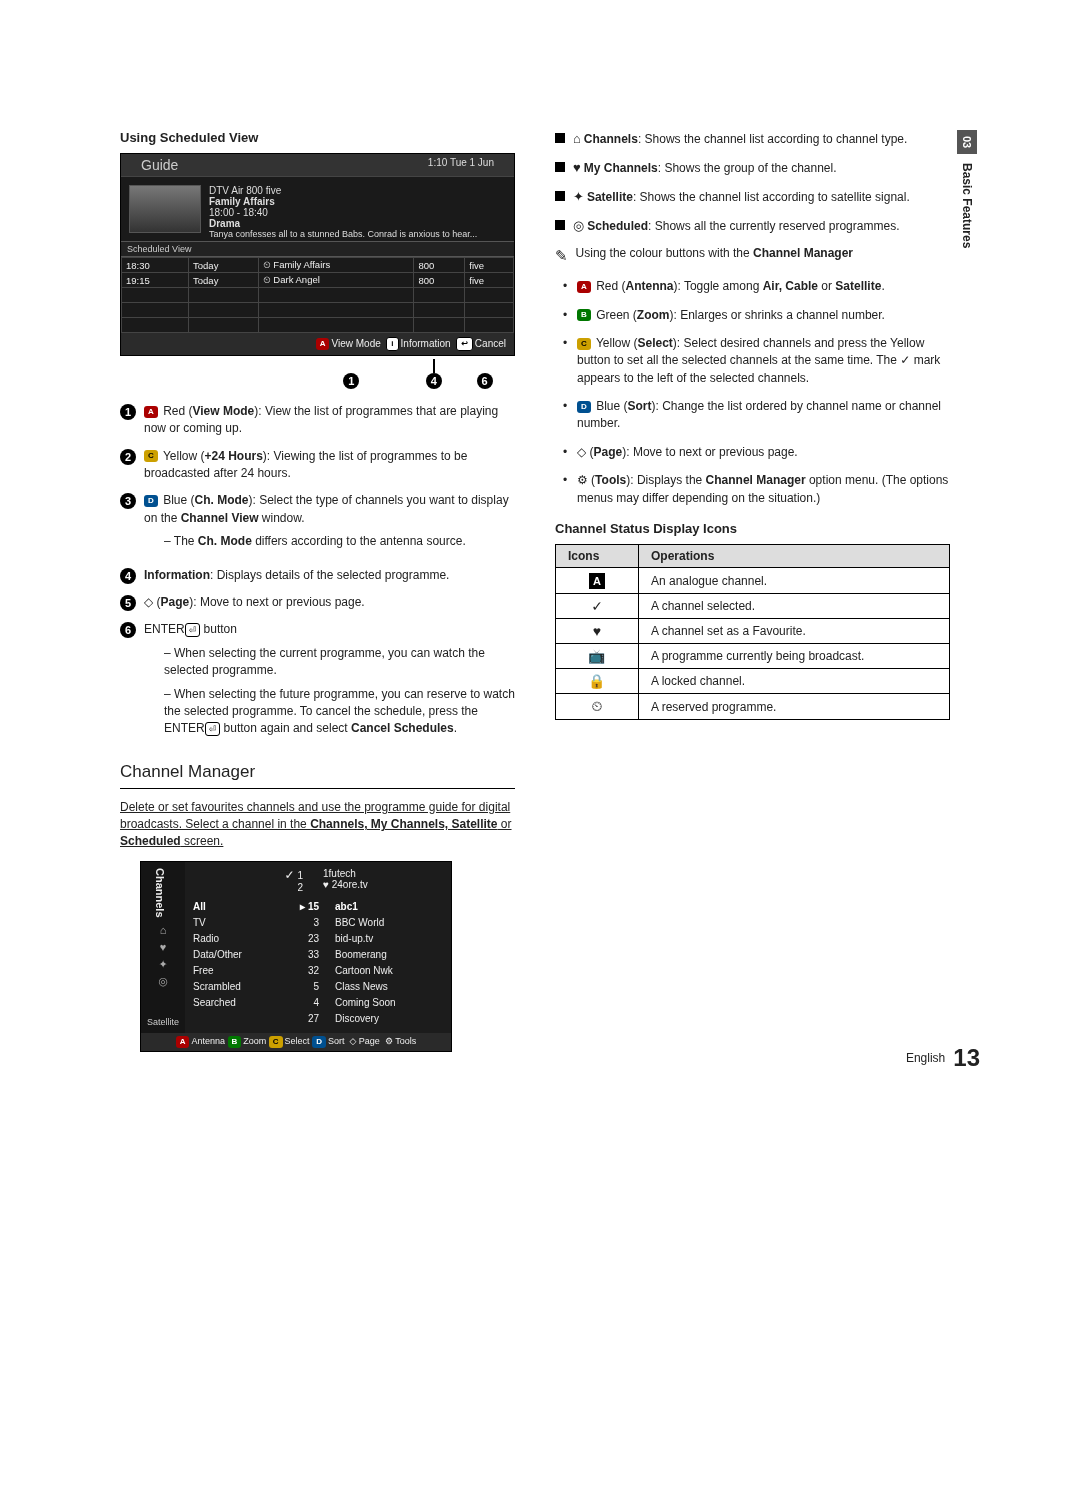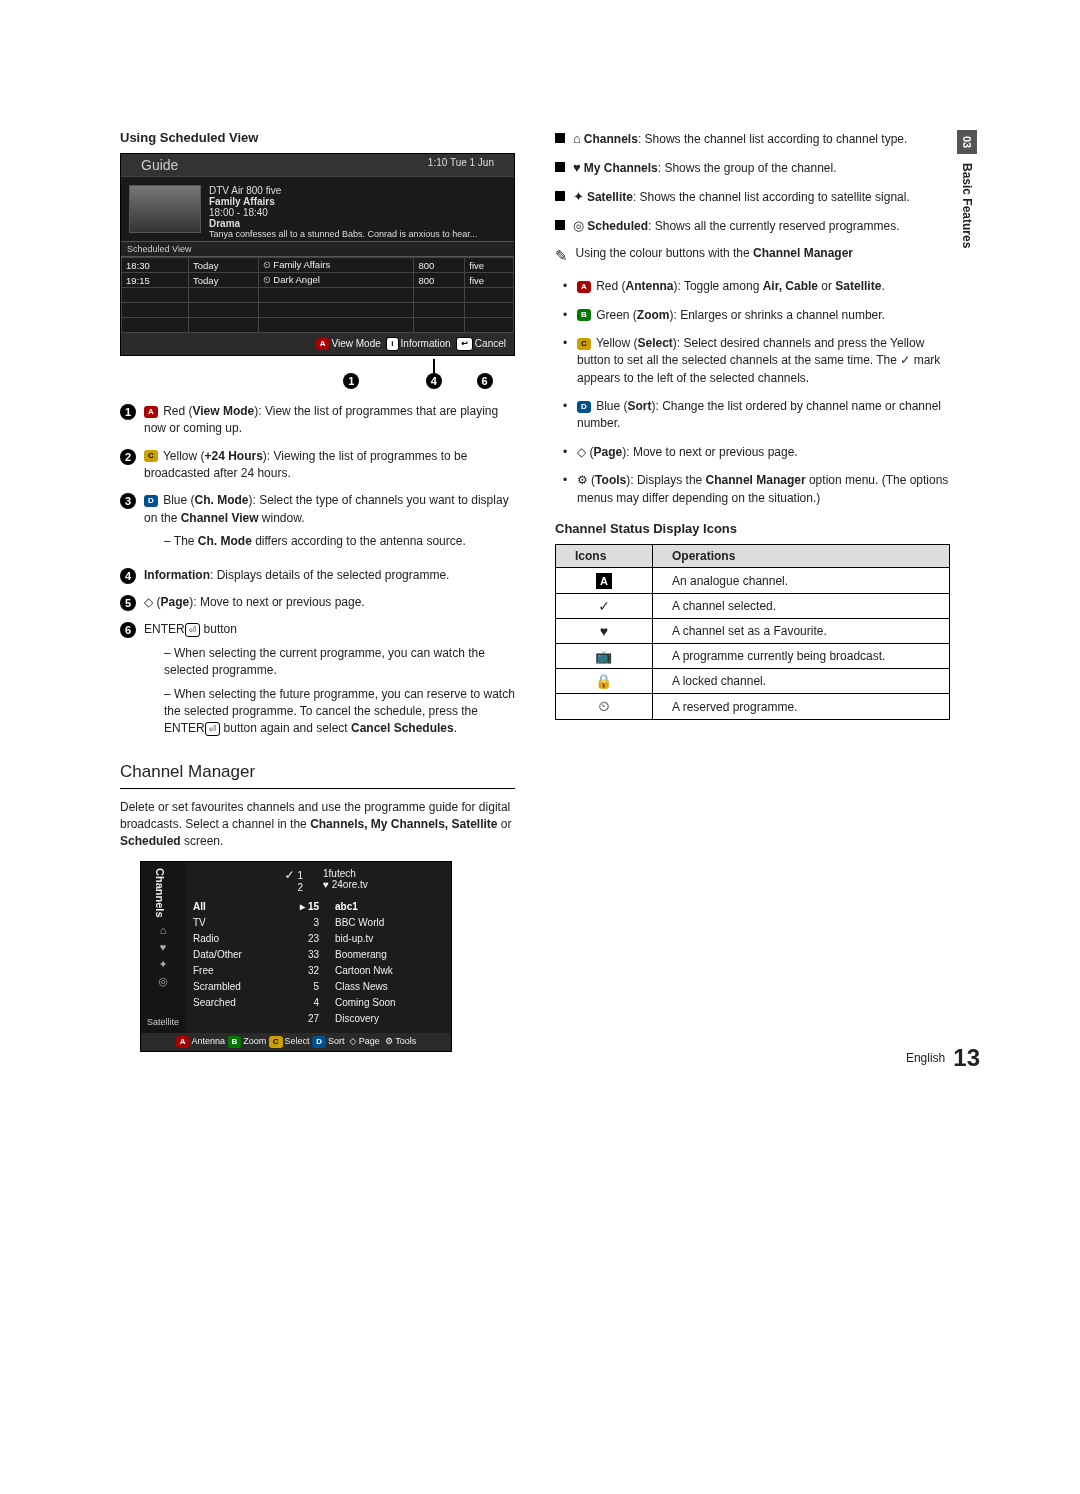--- a/index.html
+++ b/index.html
@@ -162,21 +162,21 @@
   .num-list > li .nbadge { flex: 0 0 auto; margin-top: 1px; }
   .sublist { margin: 6px 0 0 20px; padding: 0; list-style: none; }
   .sublist li::before { content: "– "; }
   .sublist li { margin-bottom: 6px; line-height: 1.45; }
   .section-title {
     font-size: 17px;
     margin: 18px 0 6px 0;
     font-weight: normal;
   }
   hr.thin { border: none; border-top: 1px solid #000; margin: 2px 0 10px 0; }
-  .para { line-height: 1.45; margin-bottom: 10px; }
+  .para { line-height: 1.45; margin-bottom: 10px; text-decoration: underline; }
   b { font-weight: bold; }
   
   .cm-box {
     width: 310px;
     margin: 8px 0 0 20px;
     border: 1px solid #000;
     background: #1c1c1c;
     color: #eee;
     font-size: 10px;
     display: flex;
@@ -243,21 +243,21 @@
   .dot-list li { position: relative; margin-bottom: 8px; line-height: 1.45; margin-top: 11px; }
   .dot-list li::before { content: "•"; position: absolute; left: -14px; }
   .icons-table {
     border-collapse: collapse;
     width: 100%;
     font-size: 12px;
     margin-top: 6px;
   }
   .icons-table th, .icons-table td {
     border: 1px solid #000;
-    padding: 4px 19px;
+    padding: 4px 12px;
     text-align: left;
   }
   .icons-table th { background: #ddd; }
   .icons-table td.icon-cell { text-align: center; width: 58px; font-size: 14px; }
   .a-badge {
     display: inline-block;
     background: #000;
     color: #fff;
     font-weight: bold;
     width: 16px;

